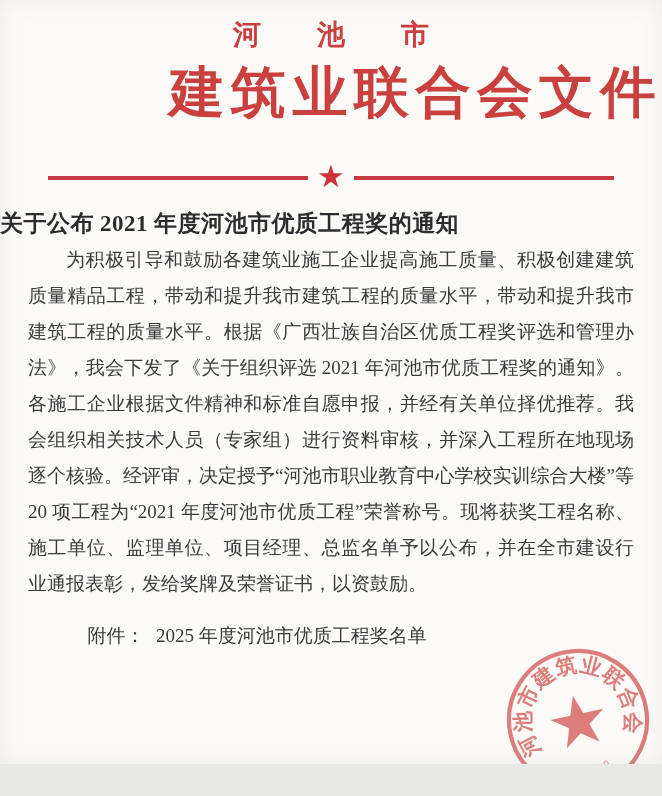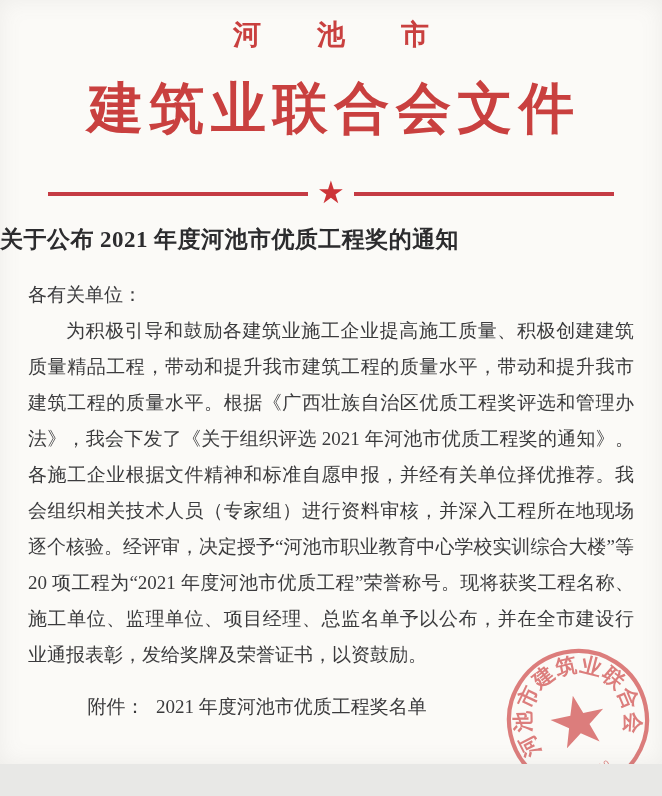--- a/index.html
+++ b/index.html
@@ -25,22 +25,22 @@
   .city-name {
     margin-top: 16px;
     text-align: center;
     font-size: 28px;
     font-weight: bold;
     color: #c9403f;
     letter-spacing: 2em;
     padding-left: 2em; 
   }
   .org-doc-name {
-    margin-top: 18px;
-    text-align: center;
+    margin-top: 2px;
+    text-align: right;
     font-size: 55px;
     font-weight: bold;
     color: #c9403f;
     letter-spacing: 0.12em;
     padding-left: 0.12em;
   }
   .doc-number {
     margin-top: 46px;
     text-align: center;
     font-size: 16px;
@@ -116,26 +116,25 @@
 
 
   <div class="divider">
     <span class="rule"></span>
     <span class="star">★</span>
     <span class="rule"></span>
   </div>
 
   <h1 class="doc-title">关于公布 2021 年度河池市优质工程奖的通知</h1>
 
-  <div class="salutation">各有关单位：</div>
 
   <p class="body-paragraph">为积极引导和鼓励各建筑业施工企业提高施工质量、积极创建建筑质量精品工程，带动和提升我市建筑工程的质量水平，带动和提升我市建筑工程的质量水平。根据《广西壮族自治区优质工程奖评选和管理办法》，我会下发了《关于组织评选 2021 年河池市优质工程奖的通知》。各施工企业根据文件精神和标准自愿申报，并经有关单位择优推荐。我会组织相关技术人员（专家组）进行资料审核，并深入工程所在地现场逐个核验。经评审，决定授予“河池市职业教育中心学校实训综合大楼”等 20 项工程为“2021 年度河池市优质工程”荣誉称号。现将获奖工程名称、施工单位、监理单位、项目经理、总监名单予以公布，并在全市建设行业通报表彰，发给奖牌及荣誉证书，以资鼓励。</p>
 
   <div class="attachment-line">
-    <span class="att-label">附件：</span><span>2021 年度河池市优质工程奖名单</span>
+    <span class="att-label">附件：</span><span>2025 年度河池市优质工程奖名单</span>
   </div>
 
   <svg class="seal" viewBox="0 0 150 150">
     <g transform="rotate(-12 75 75)" opacity="0.72">
       <circle cx="75" cy="75" r="69" fill="none" stroke="#d4504f" stroke-width="4.2"></circle>
       <path id="sealTextArc" d="M 31.5 95.3 A 48 48 0 1 1 118.5 95.3" fill="none"></path>
       <text font-size="21" font-weight="bold" fill="#d4504f" letter-spacing="1" font-family="Liberation Serif, DejaVu Serif, serif">
         <textPath href="#sealTextArc" startOffset="50%" text-anchor="middle">河池市建筑业联合会</textPath>
       </text>
       <polygon points="50,2 61.8,36.2 98,36.2 68.6,57.5 79.8,91.8 50,70.5 20.2,91.8 31.4,57.5 2,36.2 38.2,36.2" fill="#d4504f" transform="translate(75 77) scale(0.56) translate(-50 -50)"></polygon>

